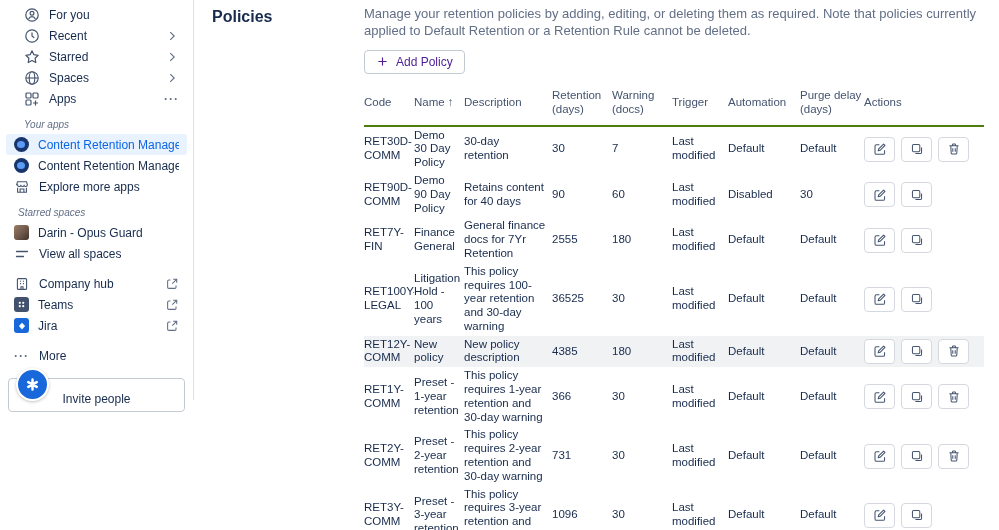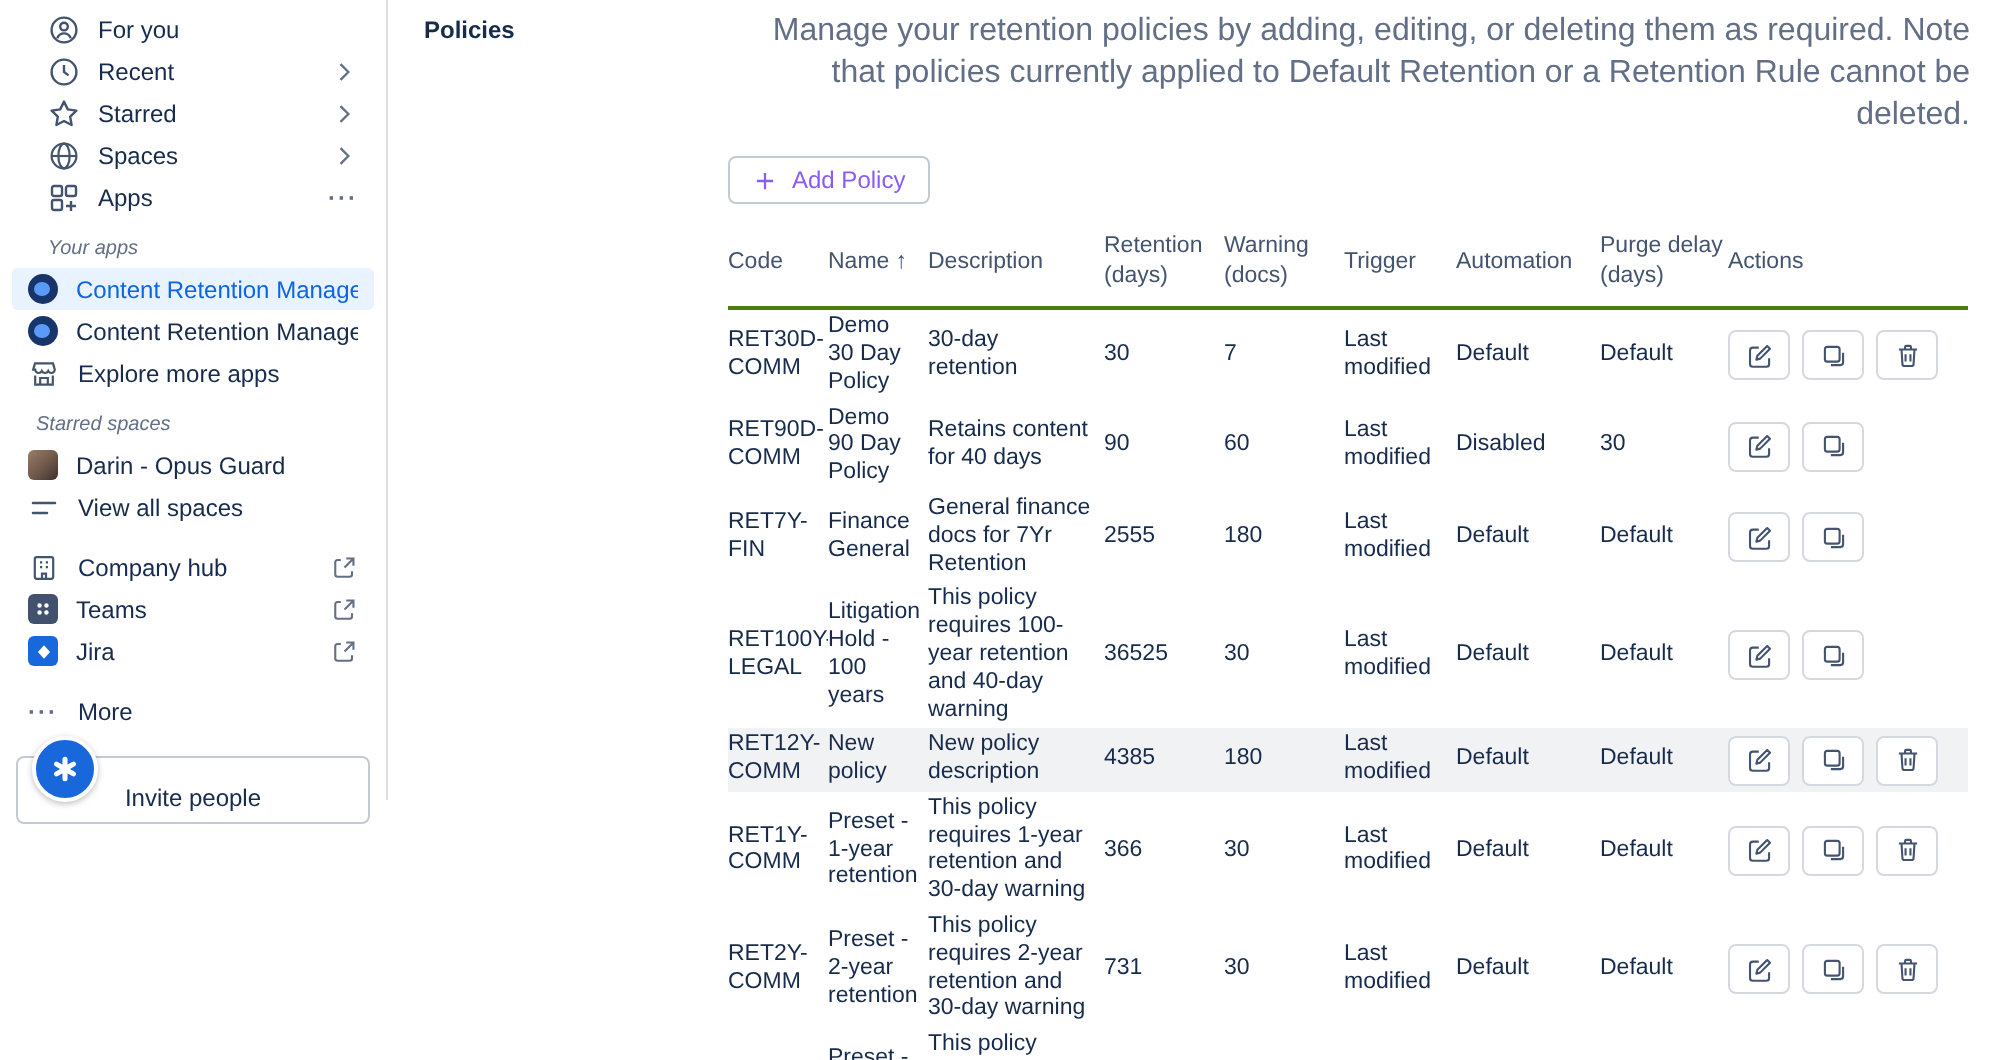--- a/index.html
+++ b/index.html
@@ -36,26 +36,26 @@
   .invite-btn { position:absolute; left:8px; right:8px; bottom:-12px; height:34px;
     background:#fff; border:1px solid #C4CAD2; border-radius:4px; font-size:12px;
     color:#172B4D; text-align:center; padding-top:7px; font-family:inherit; }
   .fab { position:absolute; left:16px; bottom:-1px; width:33px; height:33px; border-radius:50%;
     background:#1868DB; border:2px solid #fff; display:flex; align-items:center;
     justify-content:center; box-shadow:0 1px 3px rgba(0,0,0,.25); z-index:5; cursor:pointer; }
   .fab svg { width:15px; height:15px; }
 
   
   .main { flex:1; display:flex; padding:6px 14px 0 18px; }
-  .page-title { width:152px; flex:0 0 152px; font-size:12px; font-weight:bold; padding-top:2px; }
+  .page-title { width:152px; flex:0 0 152px; font-size:16px; font-weight:bold; padding-top:2px; }
   .content { flex:1; }
-  .desc { font-size:16px; line-height:1.3; color:#626F86; max-width:628px;text-align:right; }
+  .desc { font-size:13px; line-height:1.3; color:#626F86; max-width:628px; }
   .add-btn { display:inline-flex; align-items:center; gap:7px; margin-top:10px; height:24px;
     padding:0 11px; background:#fff; border:1px solid #C4CAD2; border-radius:4px;
-    font-size:12px; color:#8b5cf6; font-family:inherit; cursor:pointer; }
+    font-size:12px; color:#4c1d95; font-family:inherit; cursor:pointer; }
   .add-btn svg { width:13px; height:13px; }
 
   .table { margin-top:12px; width:620px; }
   .trow { display:grid; grid-template-columns:50px 50px 88px 60px 60px 56px 72px 64px 120px;
     align-items:center; }
   .thead { font-size:11px; color:#44546F; border-bottom:2px solid #4d7c0f;
     padding-bottom:6px; align-items:center; }
   .thead .tcell { line-height:1.25; }
   .tcell { font-size:11.5px; line-height:1.2; padding:2px 6px 2px 0; overflow:hidden; }
   .ctr { text-align:left; padding-right:0; }
@@ -342,21 +342,21 @@
                   <svg viewBox="0 0 16 16" fill="none" stroke="currentColor" stroke-width="1.2">
                     <rect x="2.8" y="2.8" width="8.4" height="8.4" rx="1.4"></rect>
                     <path d="M13.2 6.2v5.4c0 .9-.7 1.6-1.6 1.6H6.2"></path>
                   </svg>
                 </button>
               </div>
             </div>
             <div class="trow">
               <div class="tcell">RET100Y-LEGAL</div>
               <div class="tcell">Litigation Hold - 100 years</div>
-              <div class="tcell">This policy requires 100-year retention and 40-day warning</div>
+              <div class="tcell">This policy requires 100-year retention and 30-day warning</div>
               <div class="tcell ctr">36525</div>
               <div class="tcell ctr">30</div>
               <div class="tcell">Last modified</div>
               <div class="tcell">Default</div>
               <div class="tcell ctr">Default</div>
               <div class="tcell actions-cell">
                 <button class="abtn">
                   <svg viewBox="0 0 16 16" fill="none" stroke="currentColor" stroke-width="1.2">
                     <path d="M13.2 9.3v3.2c0 .9-.7 1.6-1.6 1.6H3.9c-.9 0-1.6-.7-1.6-1.6V4.8c0-.9.7-1.6 1.6-1.6h3.4"></path>
                     <path d="M12.1 2.3l1.6 1.6-5.6 5.6-2.2.6.6-2.2z" stroke-linejoin="round"></path>

